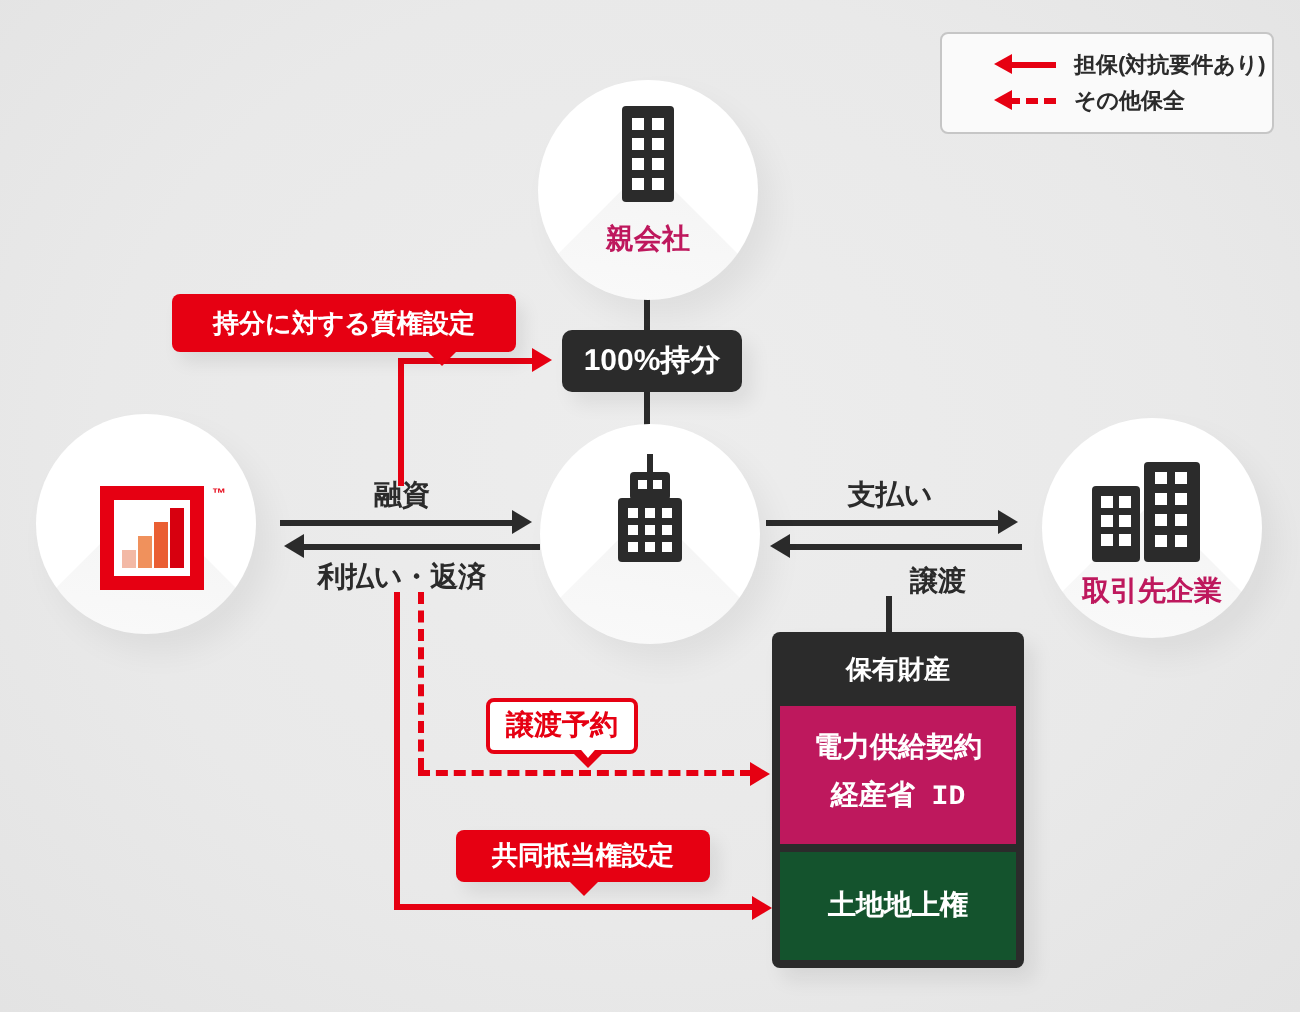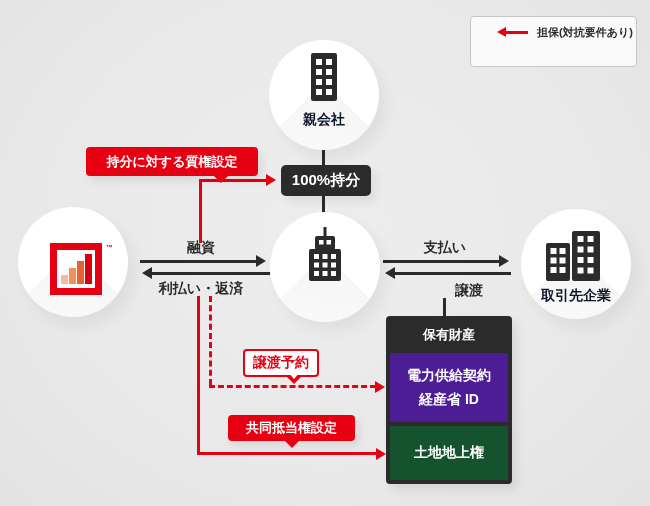--- a/index.html
+++ b/index.html
@@ -8,21 +8,21 @@
     background:radial-gradient(ellipse at 50% 45%, #ededed 0%, #e9e9e9 60%, #e3e3e3 100%);
     font-family:"Liberation Sans","DejaVu Sans",sans-serif;
     color:#2b2b2b;
   }
   
   .circle{position:absolute;background:#fff;border-radius:50%;overflow:hidden;
           box-shadow:7px 9px 16px rgba(0,0,0,0.055);}
   .lshadow{position:absolute;left:50%;top:38%;width:130px;height:95px;
            background:linear-gradient(to bottom right, rgba(43,43,43,0.05), rgba(43,43,43,0));
            transform:rotate(45deg);transform-origin:top left;}
-  .node-label{position:absolute;left:0;width:100%;text-align:center;font-weight:bold;color:#0f172a;}
+  .node-label{position:absolute;left:0;width:100%;text-align:center;font-weight:bold;color:#be185d;}
   
   .hline{position:absolute;height:3px;background:#2b2b2b;}
   .vline{position:absolute;width:3px;background:#2b2b2b;}
   .hline.red,.vline.red{background:#e60012;}
   .head-r{position:absolute;width:0;height:0;border-top:6px solid transparent;
           border-bottom:6px solid transparent;border-left:10px solid #2b2b2b;}
   .head-l{position:absolute;width:0;height:0;border-top:6px solid transparent;
           border-bottom:6px solid transparent;border-right:10px solid #2b2b2b;}
   .head-r.redh{border-left-color:#e60012;}
   .dash-v{position:absolute;width:0;border-left:3px dashed #e60012;}
@@ -40,21 +40,21 @@
   .tail{position:absolute;width:0;height:0;border-left:8px solid transparent;border-right:8px solid transparent;}
   .tail.red-fill{border-top:8px solid #e60012;}
   .tail.white-fill{border-left:6px solid transparent;border-right:6px solid transparent;border-top:7px solid #fff;}
   
   .assets{position:absolute;left:386px;top:316px;width:126px;height:168px;background:#2b2b2b;
           border-radius:4px;box-shadow:5px 6px 10px rgba(0,0,0,0.08);}
   .assets-header{position:absolute;top:0;left:0;width:100%;height:37px;display:flex;align-items:center;
                  justify-content:center;color:#fff;font-weight:bold;font-size:13px;}
   .asset-item{position:absolute;left:4px;width:118px;color:#fff;font-weight:bold;font-size:14px;
               line-height:1.7;display:flex;flex-direction:column;align-items:center;justify-content:center;text-align:center;}
-  .asset-blue{top:37px;height:69px;background:#4c1d95;}
+  .asset-blue{top:37px;height:69px;background:#be185d;font-family:Liberation Mono, monospace;}
   .asset-tan{top:110px;height:54px;background:#14532d;}
   
   .legend{position:absolute;left:470px;top:16px;width:167px;height:51px;background:#fafafa;
           border:1px solid #c6c6c6;border-radius:4px;box-sizing:border-box;
           padding:8px 26px;display:flex;flex-direction:column;justify-content:space-between;}
   .legend-row{display:flex;align-items:center;height:15px;}
   .legend-arrow{position:relative;width:32px;height:15px;flex:0 0 32px;margin-right:8px;}
   .legend-arrow .bar-solid{position:absolute;left:7px;top:6px;width:24px;height:3px;background:#e60012;}
   .legend-arrow .bar-dash{position:absolute;left:7px;top:6px;width:24px;border-top:3px dashed #e60012;}
   .legend-arrow .lh{position:absolute;left:0;top:2px;width:0;height:0;border-top:5.5px solid transparent;
@@ -213,15 +213,22 @@
   </div>
 
   <div class="legend">
     <div class="legend-row">
       <div class="legend-arrow">
         <div class="bar-solid"></div>
           <div class="lh"></div>
       </div>
       <div class="legend-label">担保(対抗要件あり)</div>
     </div>
+    <div class="legend-row">
+      <div class="legend-arrow">
+        <div class="bar-dash"></div>
+          <div class="lh"></div>
+      </div>
+      <div class="legend-label">その他保全</div>
+    </div>
   </div>
 
 </div>
 
 </body></html>

